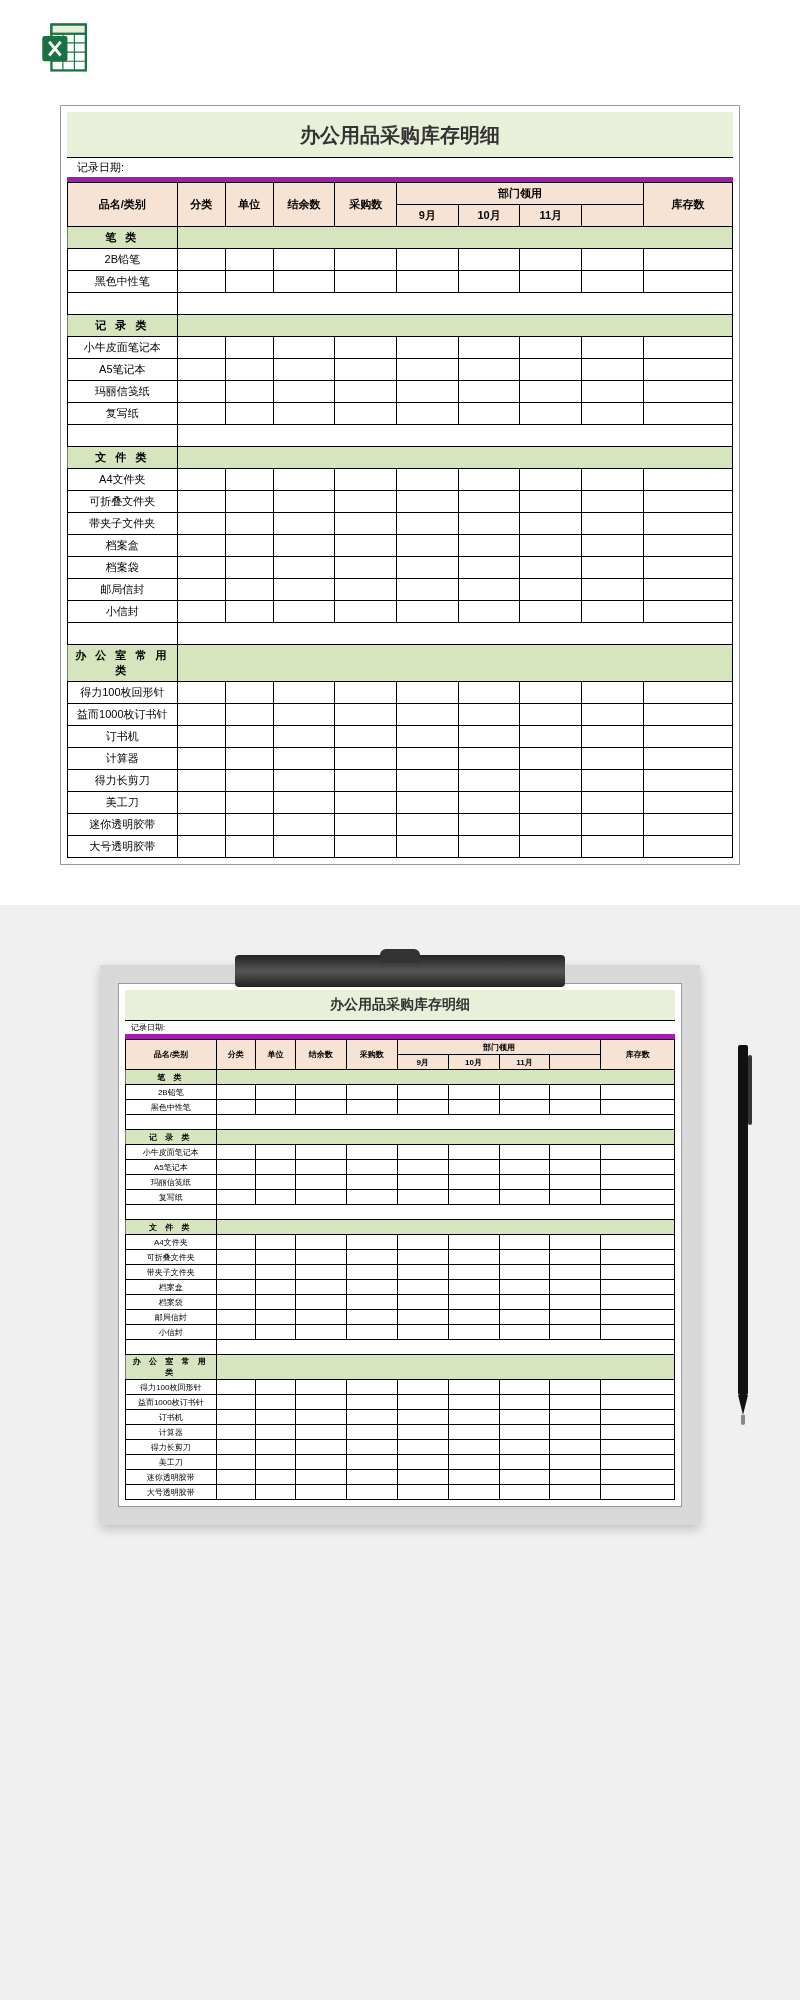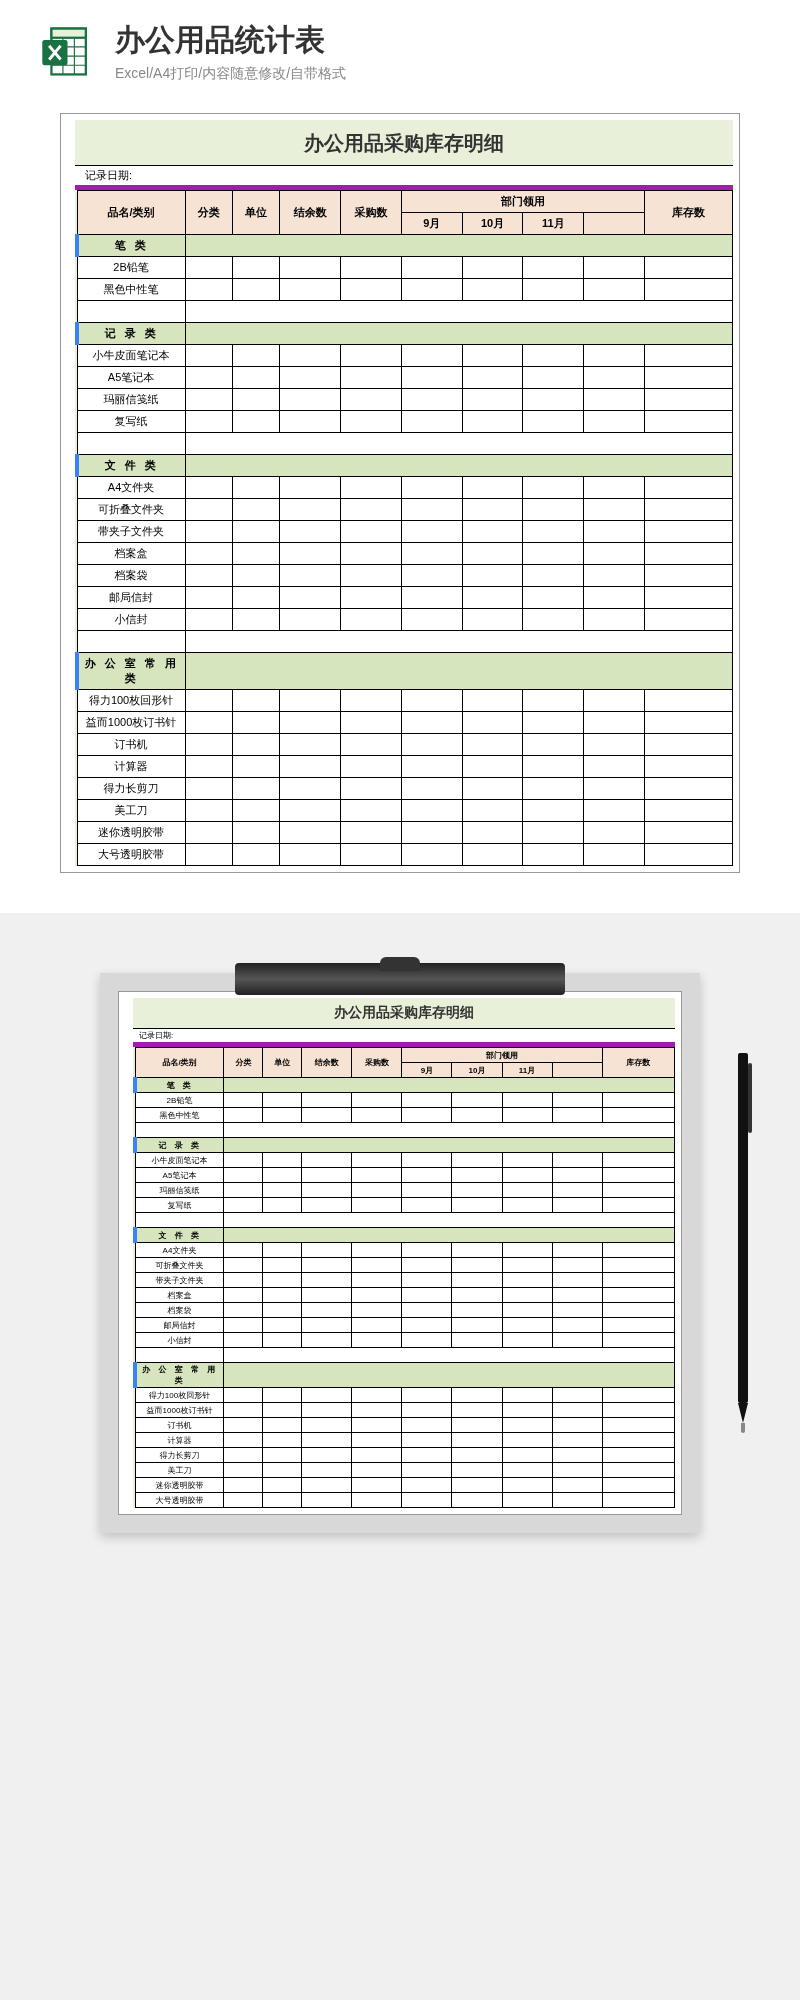--- a/index.html
+++ b/index.html
@@ -9,29 +9,29 @@
 .header-section { display: flex; align-items: center; padding: 20px 40px 15px; background: #fff; }
 .excel-icon { width: 55px; height: 55px; margin-right: 20px; position: relative; }
 .excel-icon svg { width: 100%; height: 100%; }
 .header-text-block { flex: 1; }
 .main-title { font-size: 30px; font-weight: bold; color: #333; }
 .subtitle { font-size: 14px; color: #888; margin-top: 4px; }
 
 
 .sheet-wrapper { padding: 15px 60px 40px; background: #fff; }
 .sheet-page { border: 1px solid #999; background: #fff; padding: 6px; }
-.sheet-inner { background: #e9f0da; margin-left: 8px; }
+.sheet-inner { background: #e9f0da; }
 .sheet-title-bar { text-align: center; padding: 10px 0 8px; font-size: 20px; font-weight: bold; color: #333; }
 .date-row { background: #fff; font-size: 11px; padding: 2px 10px; border-top:1px solid #000; border-bottom:5px solid #a21caf; }
 
 table { width: 100%; border-collapse: collapse; table-layout: fixed; }
 th, td { border: 1px solid #000; font-size: 11px; text-align: center; padding: 3px 1px; background: #fff; height: 22px; }
 th { background: #f7e3d4; font-weight: bold; }
 th.peach { background: #f7e3d4; }
-.cat-row td { background: #d7e5bf; border-left:4px solid #3b82f6; }
+.cat-row td { background: #d7e5bf; border-left:1px solid #3b82f6; }
 .cat-row td.cat-label { font-weight: bold; letter-spacing: 3px; border-right:1px solid #000; }
 .cat-row td.cat-rest { border-left:none; }
 .spacer-row td { background:#fff; }
 col.c-name { width: 16%; }
 col.c-s { width: 7%; }
 col.c-m { width: 9%; }
 col.c-stock { width: 13%; }
 
 
 .preview-section { padding: 60px 100px 80px; background: #f0f0f0; position: relative; }
@@ -58,24 +58,20 @@
       <rect x="10" y="4" width="30" height="40" fill="#fff" stroke="#1a7243" stroke-width="2"></rect>
       <rect x="10" y="4" width="30" height="8" fill="#e9f0da" stroke="#1a7243" stroke-width="2"></rect>
       <line x1="10" y1="20" x2="40" y2="20" stroke="#1a7243"></line>
         <line x1="10" y1="28" x2="40" y2="28" stroke="#1a7243"></line>
         <line x1="10" y1="36" x2="40" y2="36" stroke="#1a7243"></line>
       <line x1="20" y1="12" x2="20" y2="44" stroke="#1a7243"></line>
         <line x1="30" y1="12" x2="30" y2="44" stroke="#1a7243"></line>
       <rect x="2" y="14" width="22" height="22" rx="2" fill="#1a7243"></rect>
       <path d="M 8 19 L 13 25 L 8 31 M 18 19 L 13 25 L 18 31" stroke="#fff" stroke-width="2.5" fill="none"></path>
     </svg>
-  </div>
-  <div class="header-text-block">
-    <div class="main-title">办公用品统计表</div>
-    <div class="subtitle">Excel/A4打印/内容随意修改/自带格式</div>
   </div>
 </div>
 
 <div class="sheet-wrapper">
   <div class="sheet-page">
     <div class="sheet-inner">
       <div class="sheet-title-bar">办公用品采购库存明细</div>
       <div class="date-row">记录日期:</div>
       <table>
         <colgroup>

